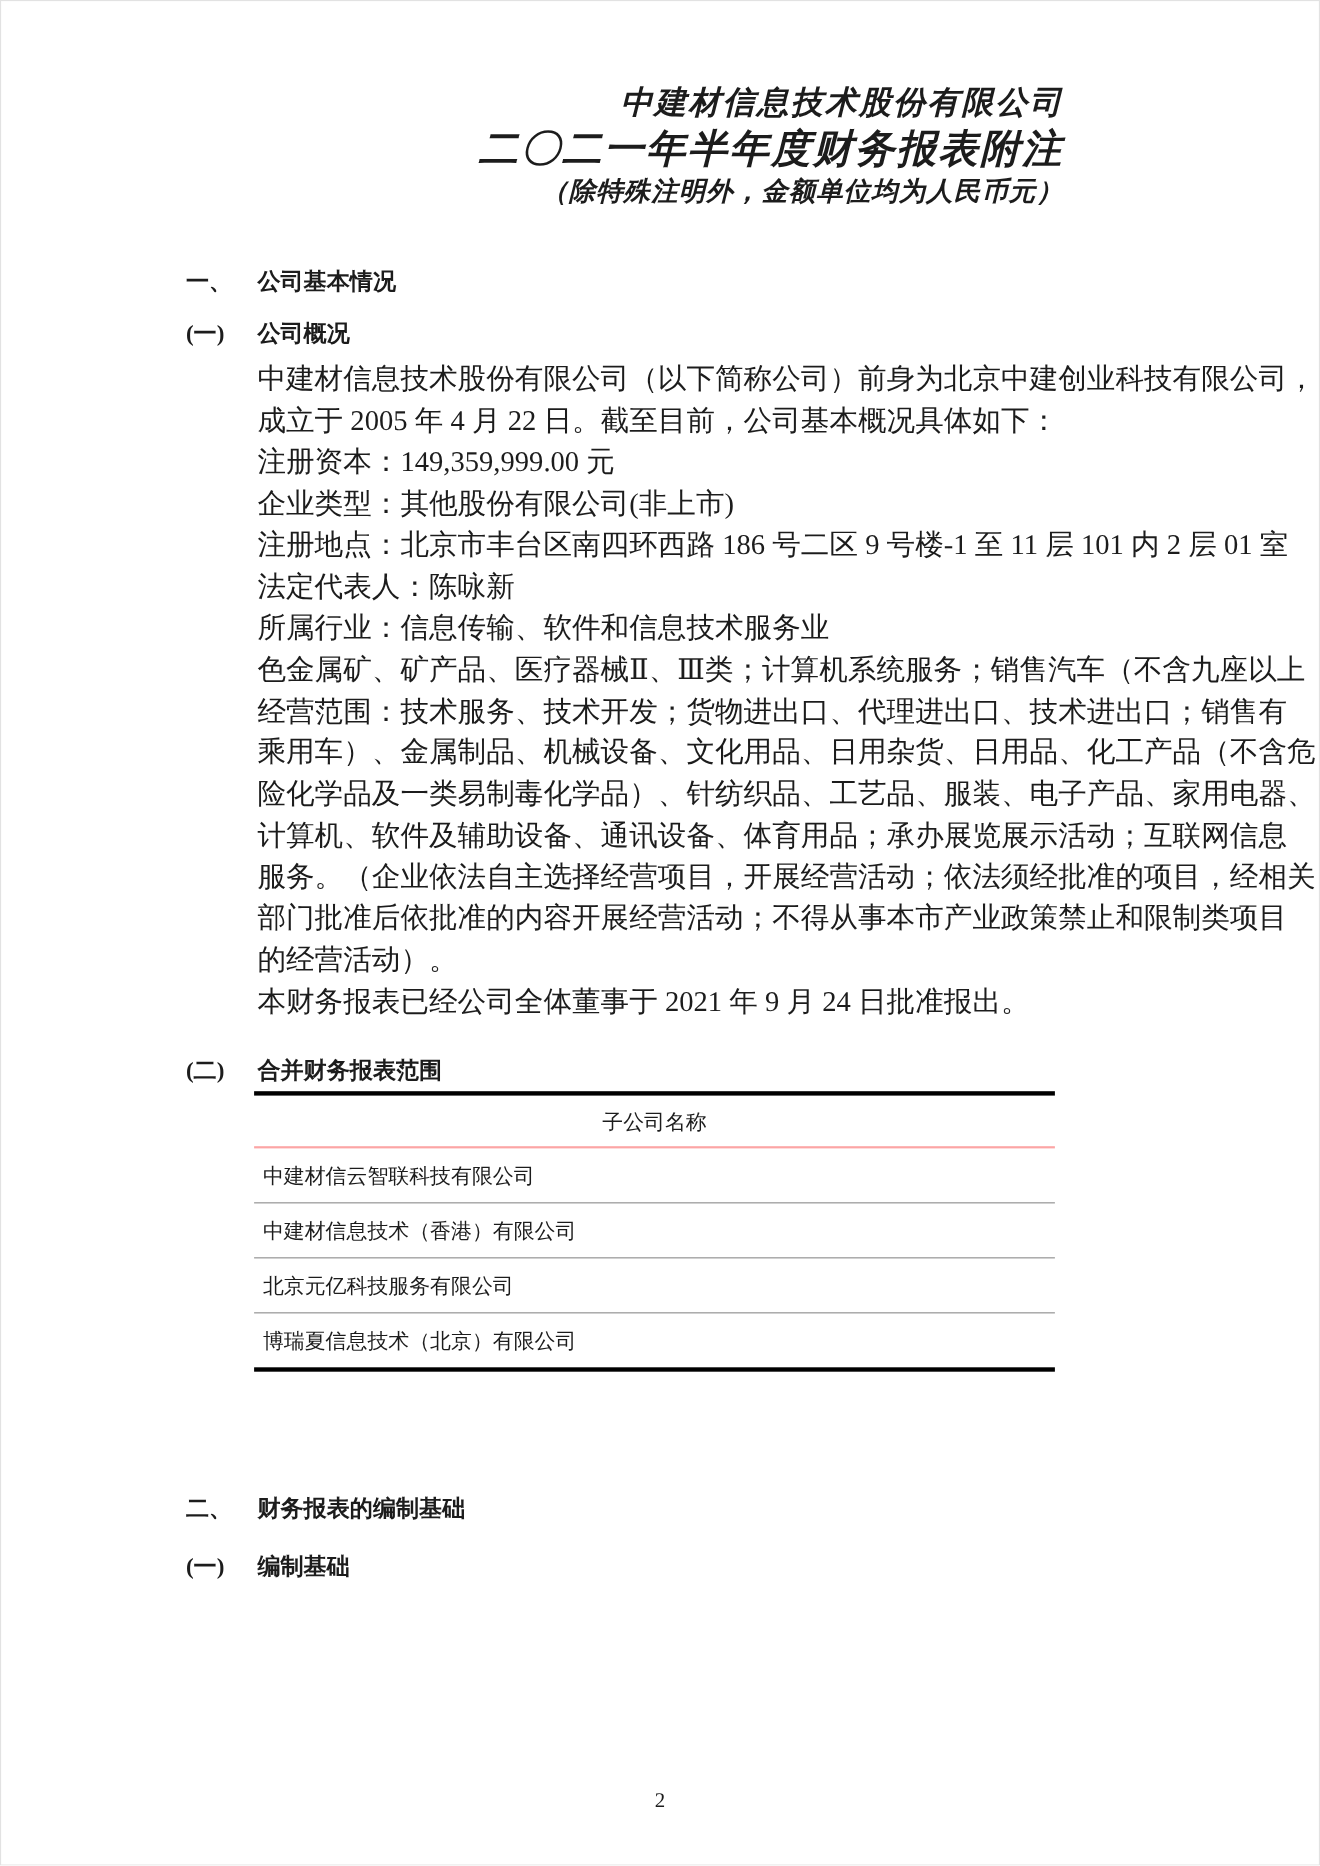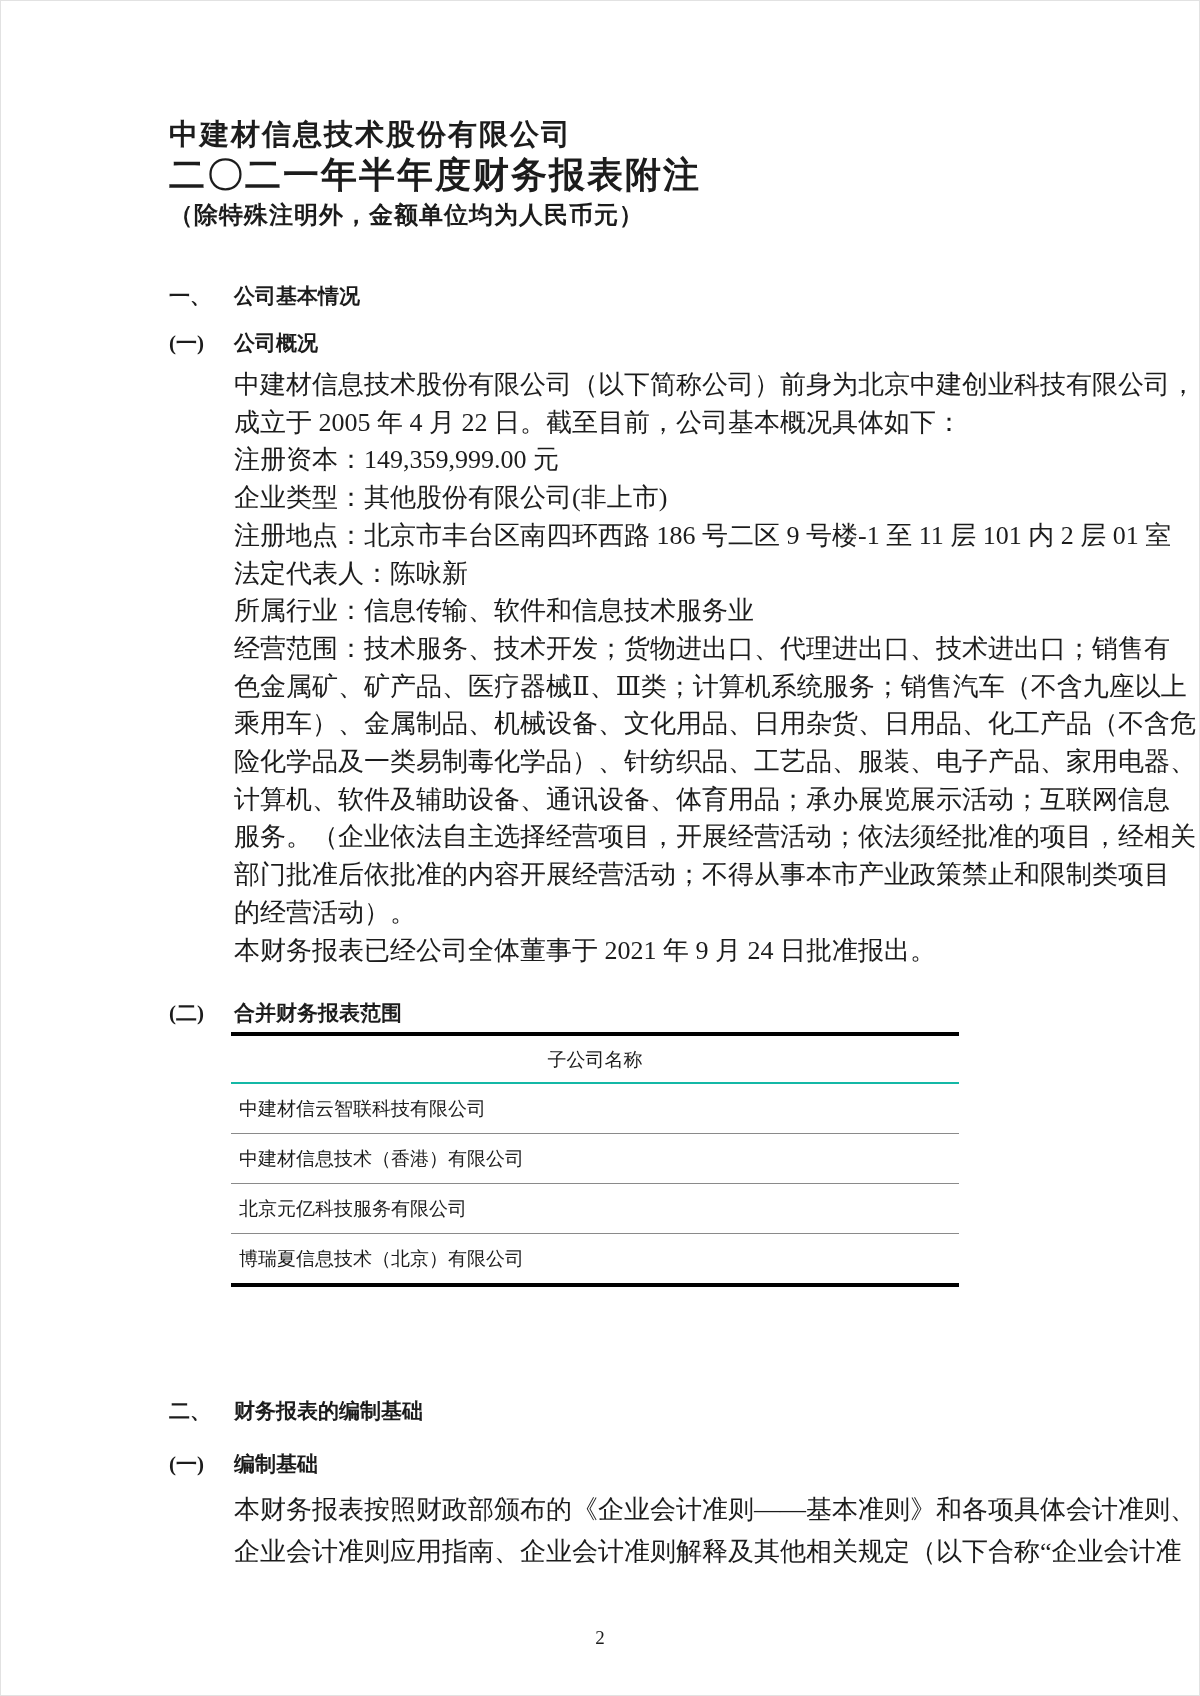--- a/index.html
+++ b/index.html
@@ -13,21 +13,21 @@
     background: #ffffff;
     border: 1px solid #e2e2e2;
     overflow: hidden;
     font-family: "Liberation Serif", "DejaVu Serif", serif;
     color: #1c1c1c;
   }
 
   .content { padding-left: 168px; padding-right: 232px; }
 
   
-  .doc-header { margin-top: 113px; text-align: left; font-weight: bold; }
+  .doc-header { margin-top: 73px; text-align: right; font-weight: bold; font-style: italic; }
   .doc-title    { font-size: 29px; line-height: 40px; letter-spacing: 2px; }
   .doc-subtitle { font-size: 36px; line-height: 42px; letter-spacing: 2px; }
   .doc-note     { font-size: 24px; line-height: 30px; margin-top: 4px; letter-spacing: 1px; }
 
   
   .sec { display: flex; font-weight: bold; font-size: 21px; line-height: 28px; }
   .sec-num { width: 65px; flex: none; }
   .mt-sec1 { margin-top: 52px; }
   .mt-sub1 { margin-top: 19px; }
   .mt-sub2 { margin-top: 30px; }
@@ -46,21 +46,21 @@
     margin-left: 62px;
     width: 728px;
     margin-top: 5px;
     border-top: 4px solid #000;
     border-bottom: 4px solid #000;
     font-size: 19px;
   }
   .subs-thead {
     text-align: center;
     padding: 11px 0 9px 0;
-    border-bottom: 2px solid #14b8a6;
+    border-bottom: 2px solid #fca5a5;
   }
   .subs-row {
     padding: 12px 0 11px 8px;
     border-bottom: 1px solid #8a8a8a;
   }
   .subs-row:last-child { border-bottom: none; }
 
   
   .page-num {
     position: absolute;
@@ -93,22 +93,22 @@
     </div>
 
     <div class="body-block mt-body1">
       <div class="bline">中建材信息技术股份有限公司（以下简称公司）前身为北京中建创业科技有限公司，</div>
       <div class="bline">成立于 2005 年 4 月 22 日。截至目前，公司基本概况具体如下：</div>
       <div class="bline">注册资本：149,359,999.00 元</div>
       <div class="bline">企业类型：其他股份有限公司(非上市)</div>
       <div class="bline">注册地点：北京市丰台区南四环西路 186 号二区 9 号楼-1 至 11 层 101 内 2 层 01 室</div>
       <div class="bline">法定代表人：陈咏新</div>
       <div class="bline">所属行业：信息传输、软件和信息技术服务业</div>
+      <div class="bline">色金属矿、矿产品、医疗器械Ⅱ、Ⅲ类；计算机系统服务；销售汽车（不含九座以上</div>
       <div class="bline">经营范围：技术服务、技术开发；货物进出口、代理进出口、技术进出口；销售有</div>
-      <div class="bline">色金属矿、矿产品、医疗器械Ⅱ、Ⅲ类；计算机系统服务；销售汽车（不含九座以上</div>
       <div class="bline">乘用车）、金属制品、机械设备、文化用品、日用杂货、日用品、化工产品（不含危</div>
       <div class="bline">险化学品及一类易制毒化学品）、针纺织品、工艺品、服装、电子产品、家用电器、</div>
       <div class="bline">计算机、软件及辅助设备、通讯设备、体育用品；承办展览展示活动；互联网信息</div>
       <div class="bline">服务。（企业依法自主选择经营项目，开展经营活动；依法须经批准的项目，经相关</div>
       <div class="bline">部门批准后依批准的内容开展经营活动；不得从事本市产业政策禁止和限制类项目</div>
       <div class="bline">的经营活动）。</div>
       <div class="bline">本财务报表已经公司全体董事于 2021 年 9 月 24 日批准报出。</div>
     </div>
 
     <div class="sec mt-sub2">
@@ -128,21 +128,17 @@
     <div class="sec mt-sec2">
       <span class="sec-num">二、</span>
       <span class="sec-title">财务报表的编制基础</span>
     </div>
 
     <div class="sec mt-sub3">
       <span class="sec-num">(一)</span>
       <span class="sec-title">编制基础</span>
     </div>
 
-    <div class="body-block mt-body2">
-      <div class="bline2">本财务报表按照财政部颁布的《企业会计准则——基本准则》和各项具体会计准则、</div>
-      <div class="bline2">企业会计准则应用指南、企业会计准则解释及其他相关规定（以下合称“企业会计准</div>
-    </div>
 
   </div>
 
   <div class="page-num">2</div>
 </div>
 
 </body></html>

